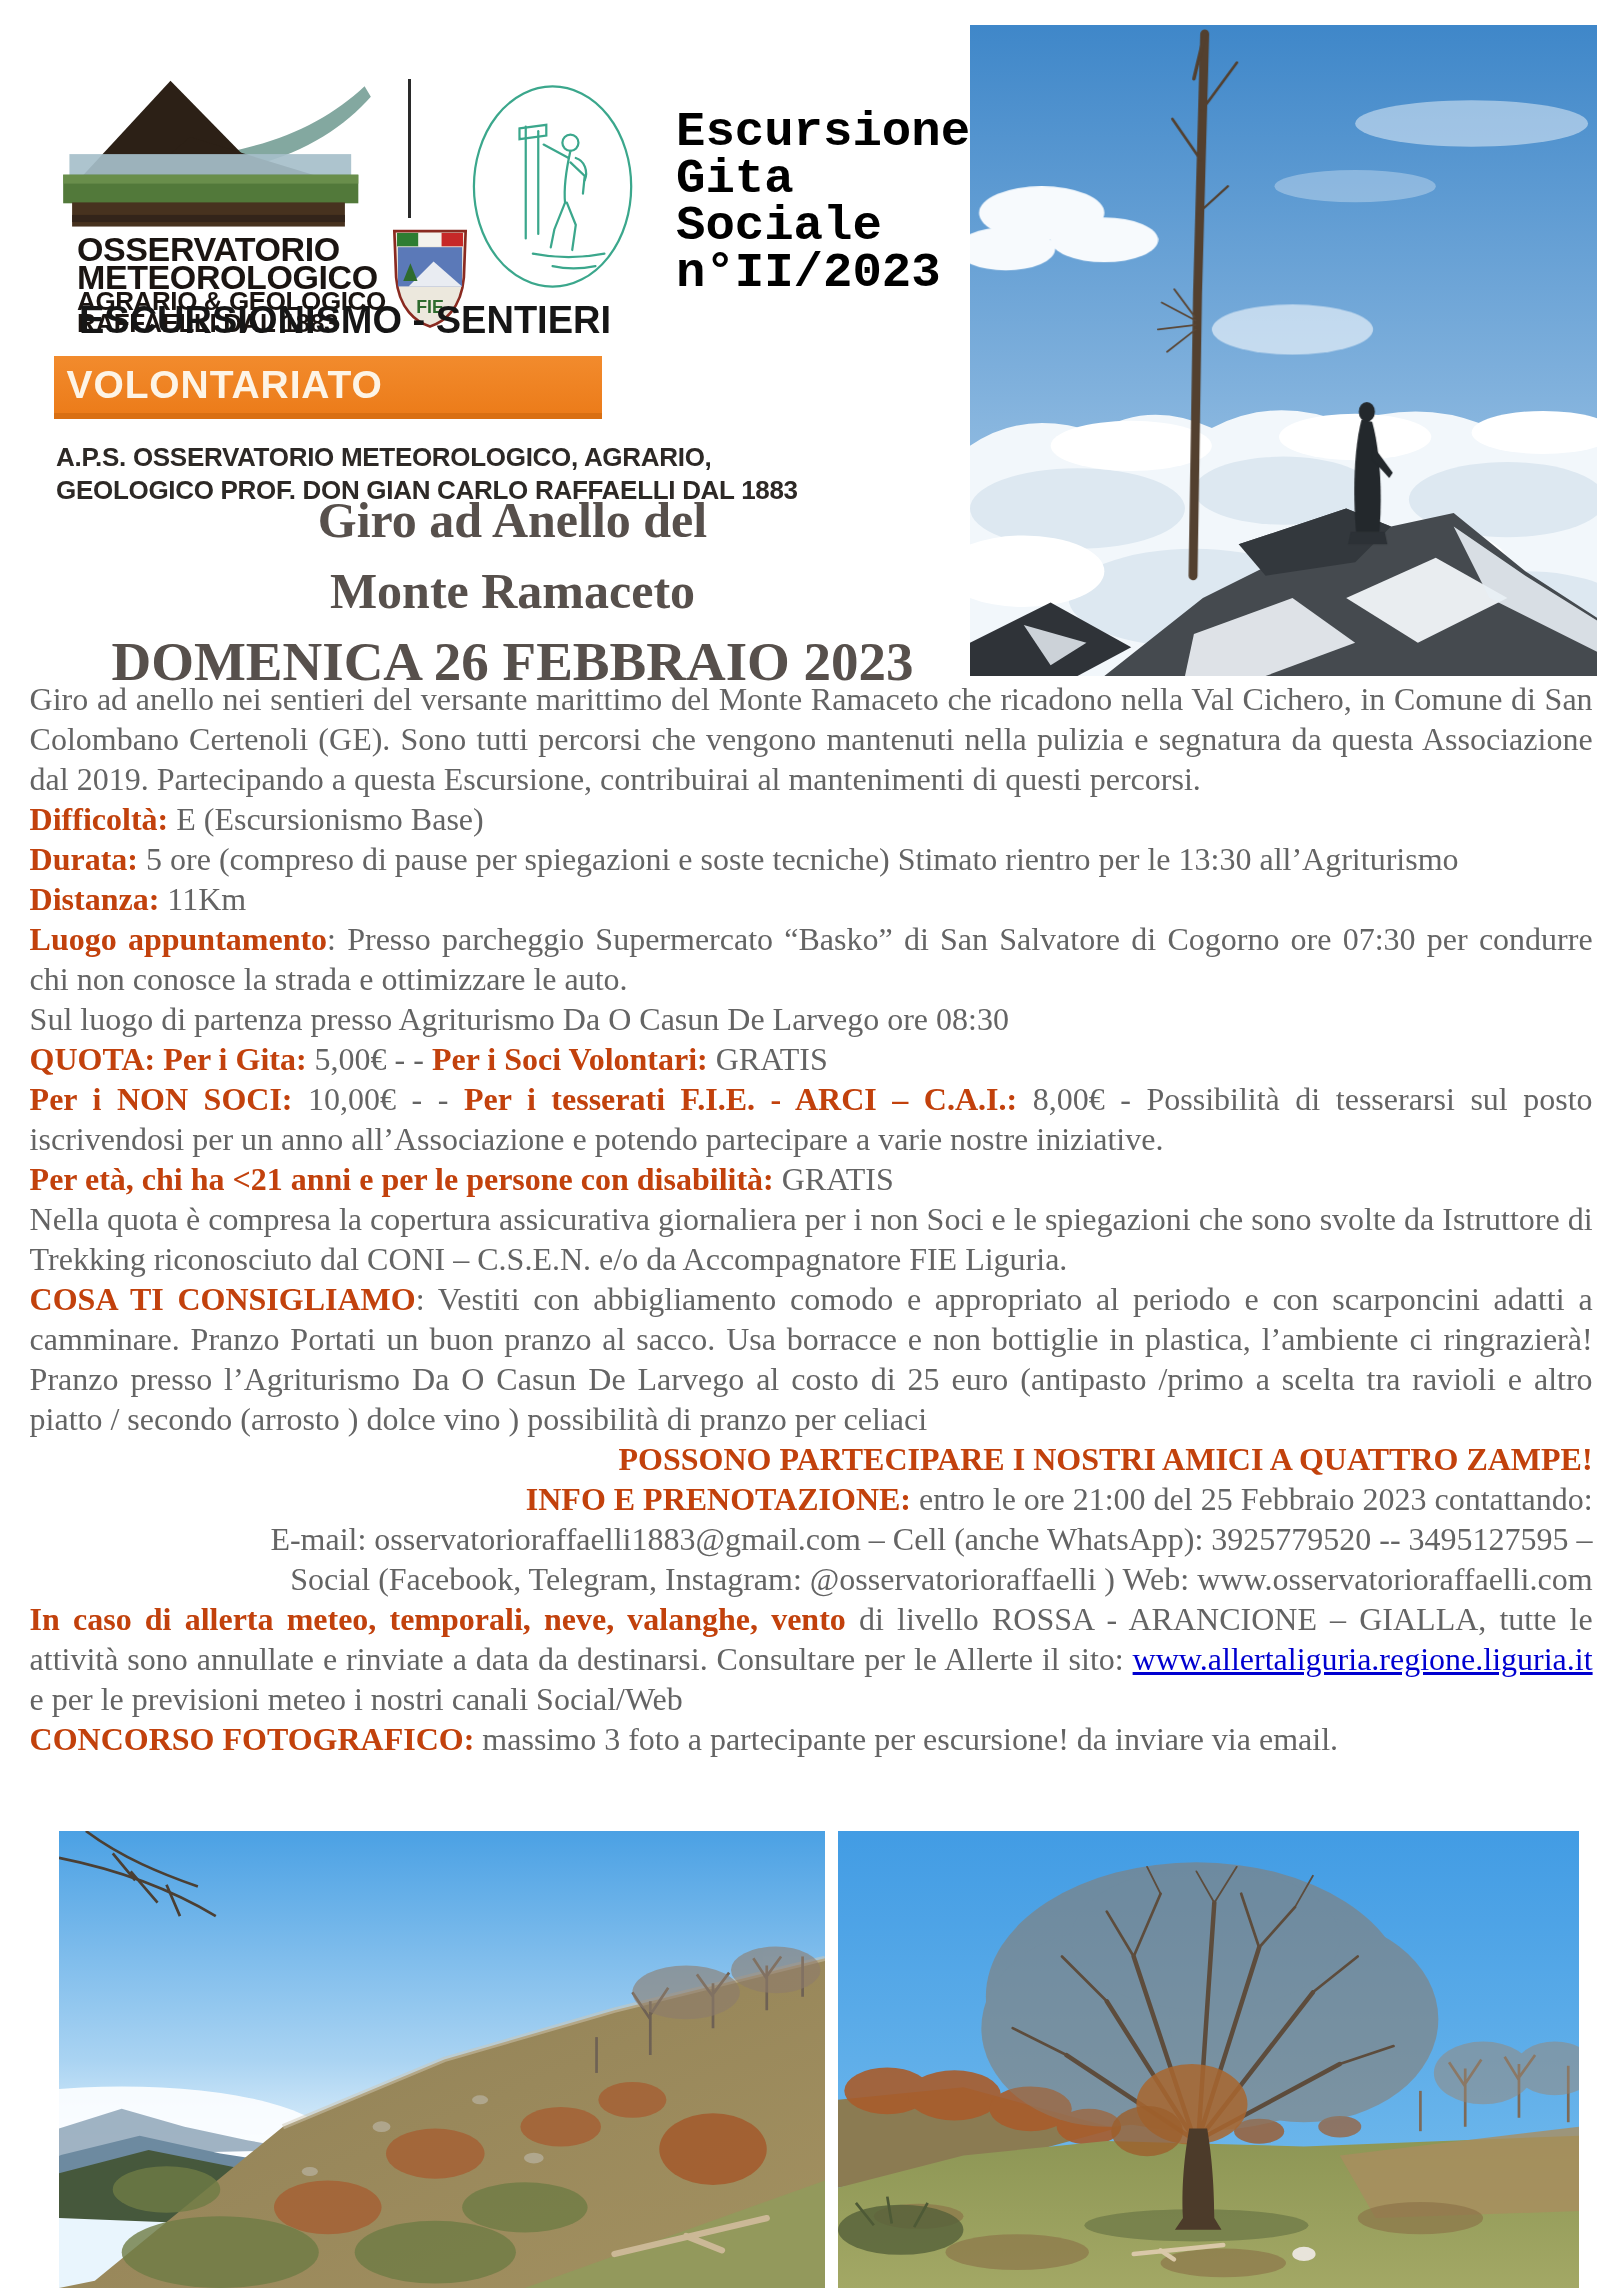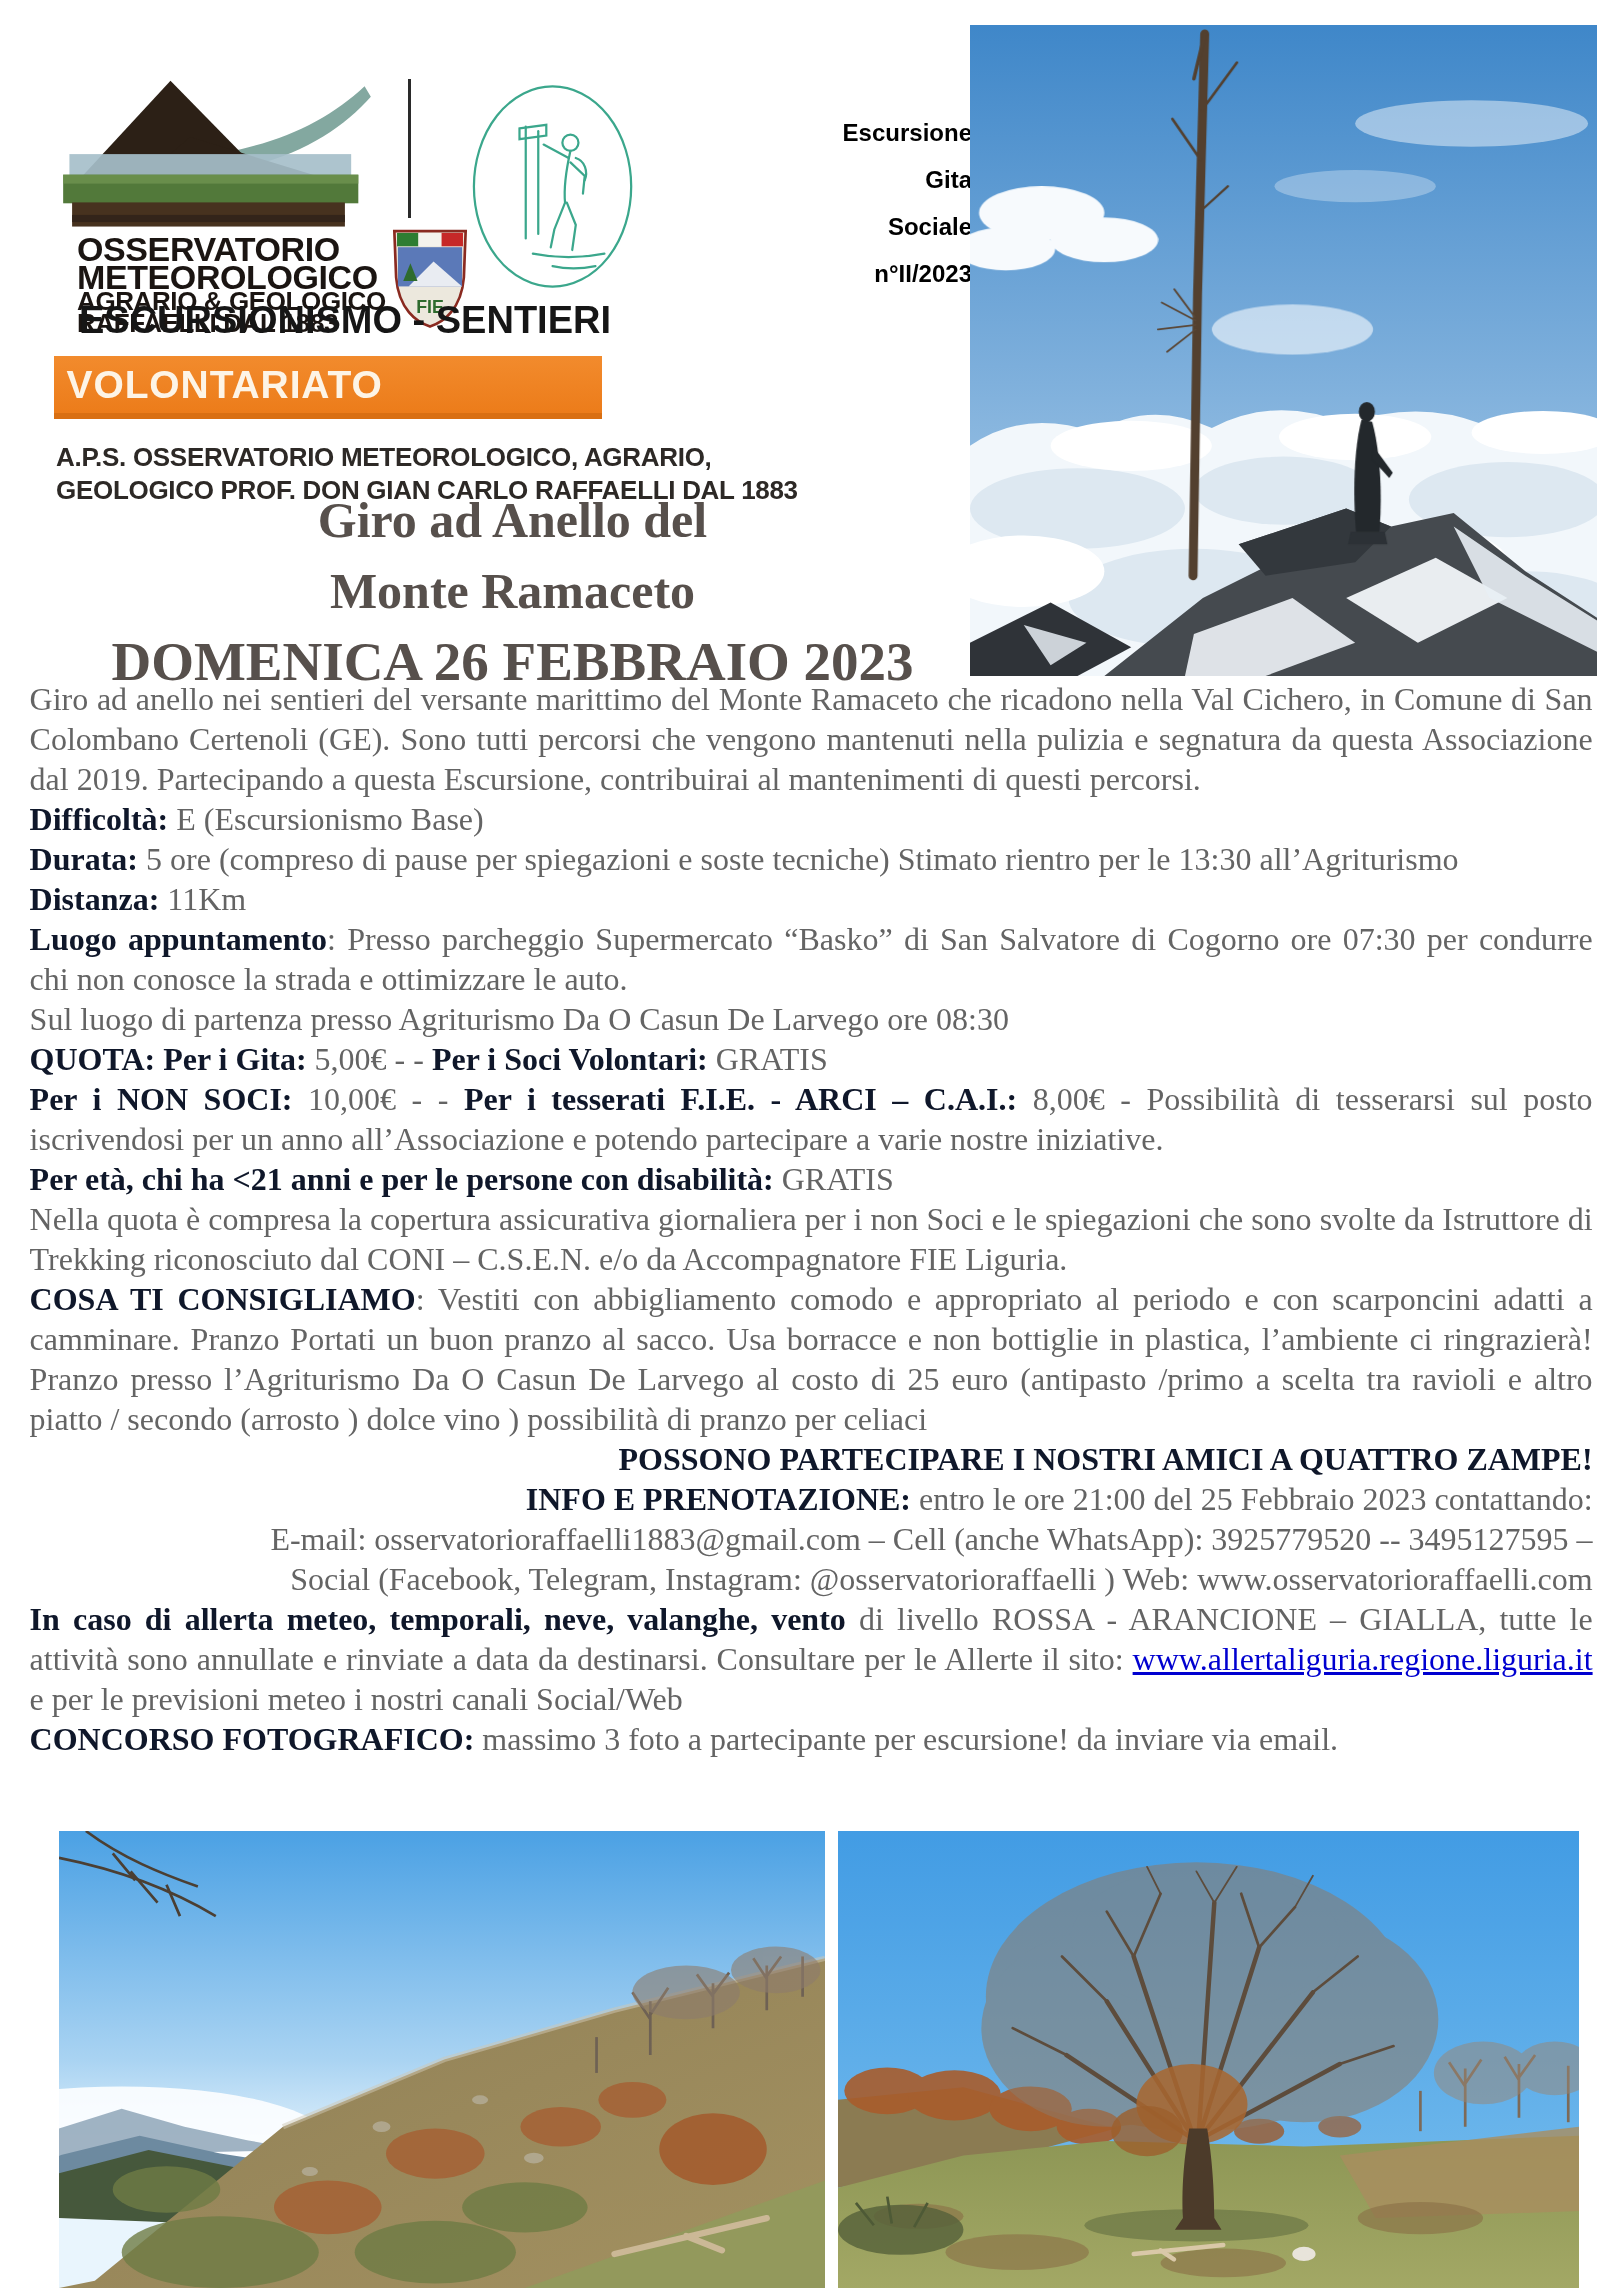--- a/index.html
+++ b/index.html
@@ -12,35 +12,35 @@
   .org-l34{font-size:26px;line-height:21.5px;display:block;}
   .logo-divider{position:absolute;left:408px;top:79px;width:2.7px;height:139px;background:#2a2a2a;}
   .section-label{position:absolute;left:54px;top:299px;width:582px;text-align:center;
             font-family:"Liberation Sans",sans-serif;font-weight:bold;font-size:38px;color:#161616;}
   .banner{position:absolute;left:54px;top:356px;width:548px;height:57px;
           background:linear-gradient(#f28b2d,#ec7c1a);border-bottom:6.3px solid #d96f12;}
   .banner-text{font-family:"Liberation Sans",sans-serif;font-weight:bold;font-size:39px;
           color:#fdf4e6;line-height:57px;padding-left:12.5px;letter-spacing:0.9px;}
   .aps{position:absolute;left:56px;top:441px;font-family:"Liberation Sans",sans-serif;
        font-weight:bold;font-size:26px;line-height:33px;color:#2d2926;letter-spacing:-0.3px;}
-  .gita{position:absolute;left:676px;top:109px;width:296px;text-align:right;
-        font-family:Liberation Sans, sans-serif;font-weight:bold;font-size:24px;
+  .gita{position:absolute;left:676px;top:109px;width:296px;text-align:left;
+        font-family:Liberation Mono, monospace;font-weight:bold;font-size:49px;
         line-height:47px;color:#000;}
   
   .titles{position:absolute;left:31px;width:963px;text-align:center;color:#57504c;font-weight:bold;}
   .t1{top:491px;font-size:50px;}
   .t2{top:562px;font-size:50px;}
   .tdate{top:630px;font-size:55px;}
   .titles{font-family:"Liberation Serif",serif;}
   
   #body-text{position:absolute;left:29.6px;top:679px;width:1563px;
              font-size:32px;line-height:40px;color:#646464;}
   .para{text-align:justify;margin:0;}
   .para.center{text-align:right;}
-  .b{font-weight:bold;color:#0f172a;}
+  .b{font-weight:bold;color:#c2410c;}
   .link{color:#0000d0;text-decoration:underline;cursor:pointer;margin-top:40px;}
   
   .photo{position:absolute;display:block;}
   .photo-summit{left:970px;top:25px;}
   .photo-ridge{left:59px;top:1831px;}
   .photo-tree{left:838px;top:1831px;}
 </style>
 </head>
 <body>
 

